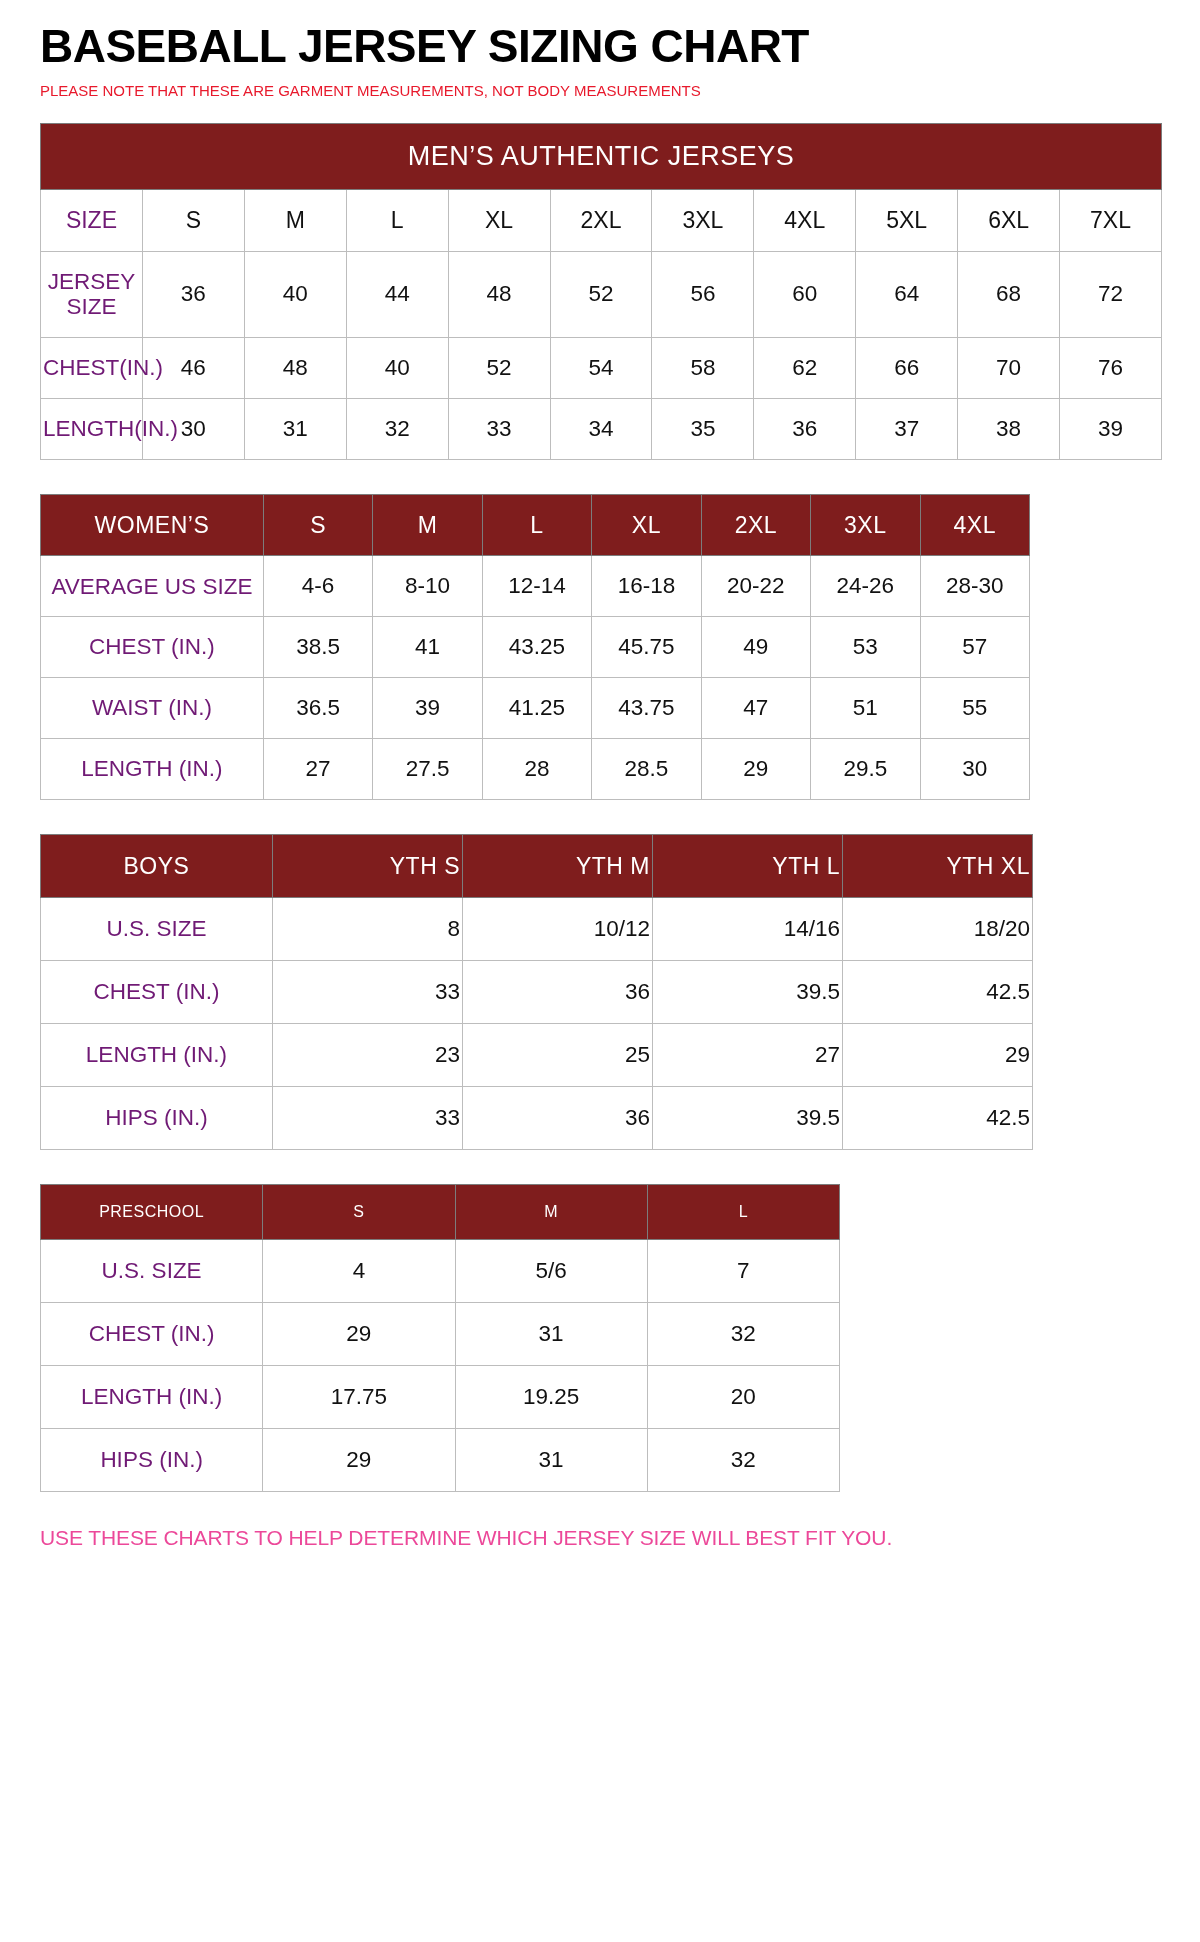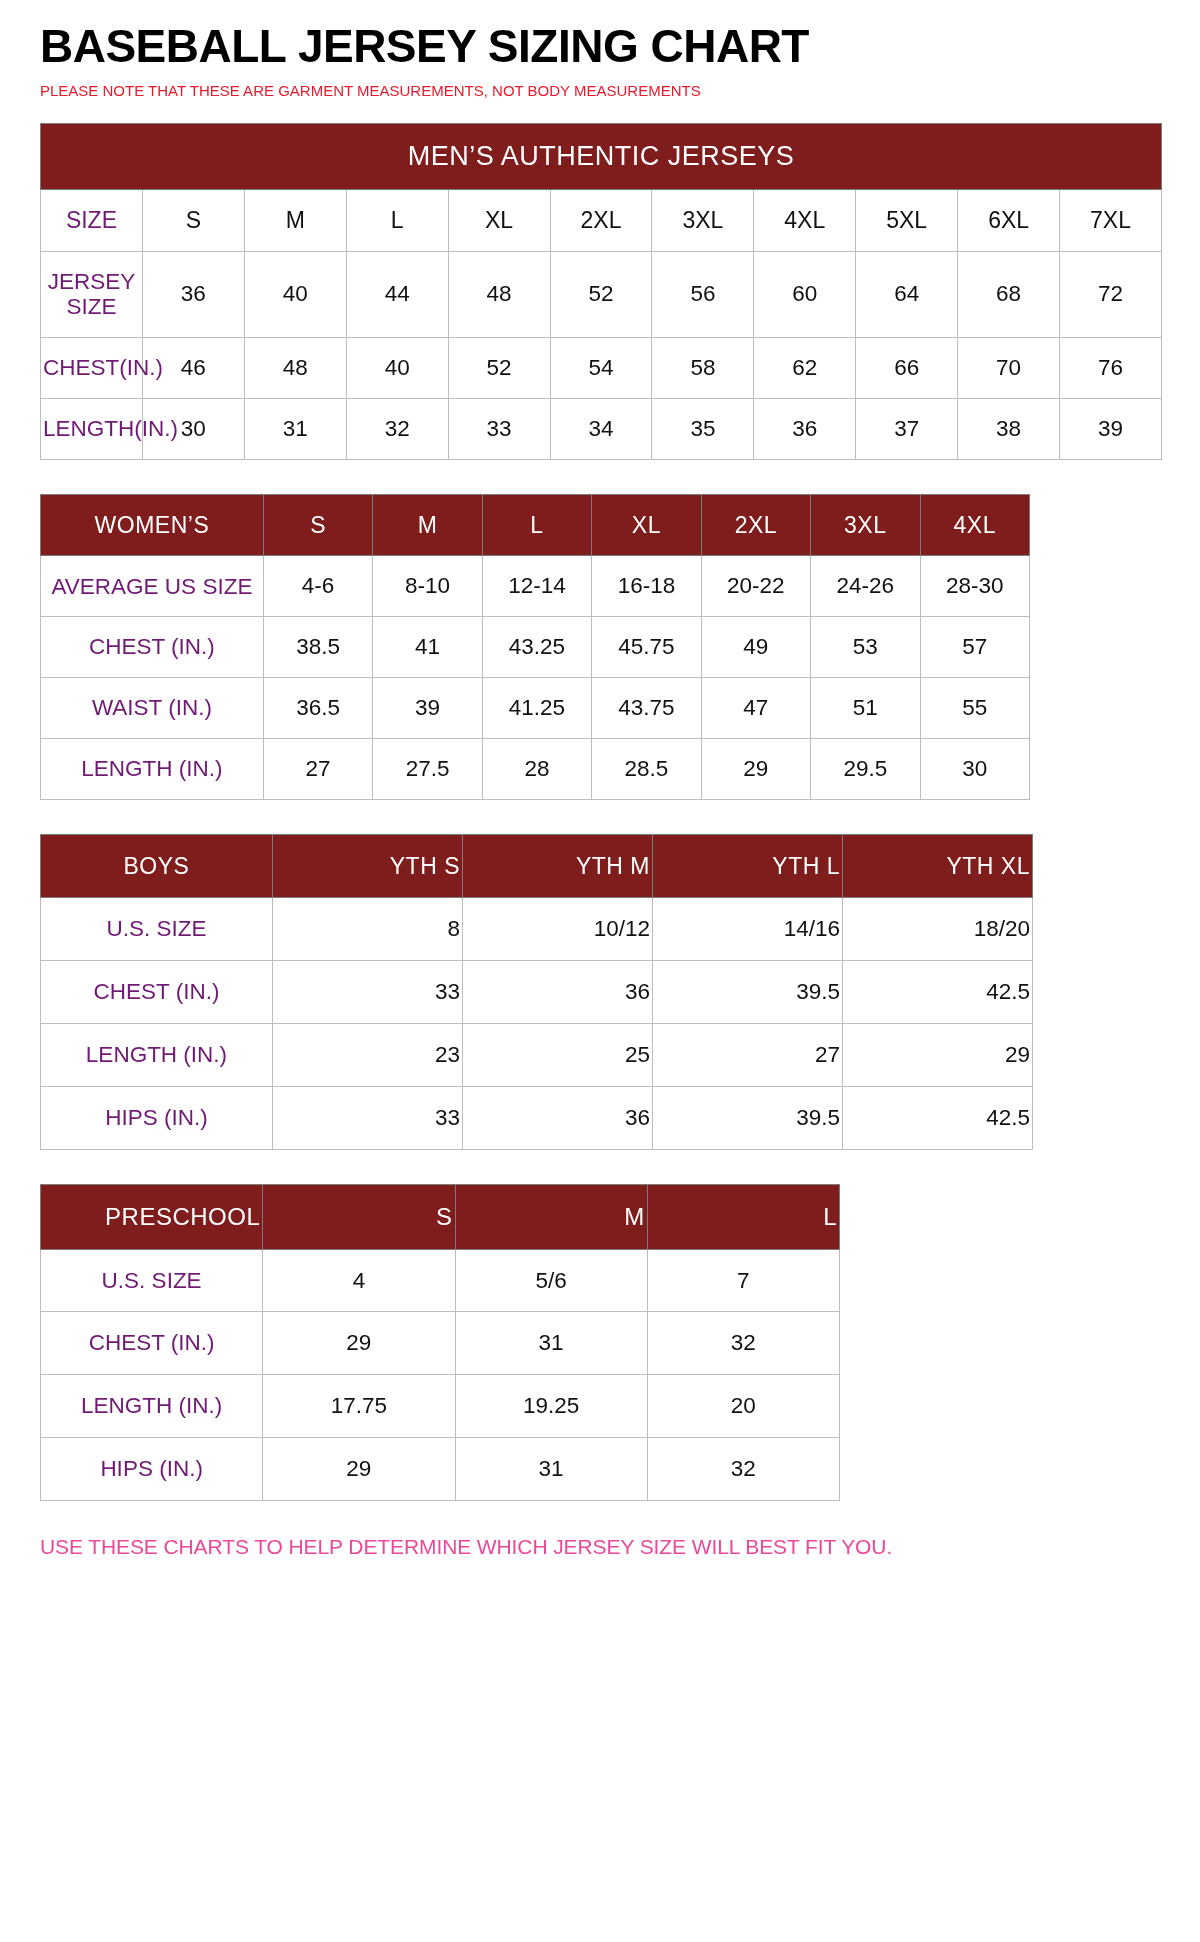--- a/index.html
+++ b/index.html
@@ -90,21 +90,21 @@
   #boys-table { width: 992px; }
   #boys-table .c0 { width: 232px; }
   #boys-table .col { width: 190px; text-align: right; }
   #boys-table tbody td { padding: 18px 2px; }
 
   
   #preschool-table { width: 800px; }
   #preschool-table .c0 { width: 222px; }
   #preschool-table .col { width: 192px; }
   #preschool-table tbody td { padding: 18px 2px; }
-  #preschool-table .bandhead td.small { font-size: 24px; text-align: right; }
+  #preschool-table .bandhead td.small { font-size: 16px; }
 
   .footer-note {
     color: #ec4899;
     font-size: 21px;
     margin: 8px 0 34px 0;
     letter-spacing: -0.1px;
   }
 </style>
 </head>
 <body>

